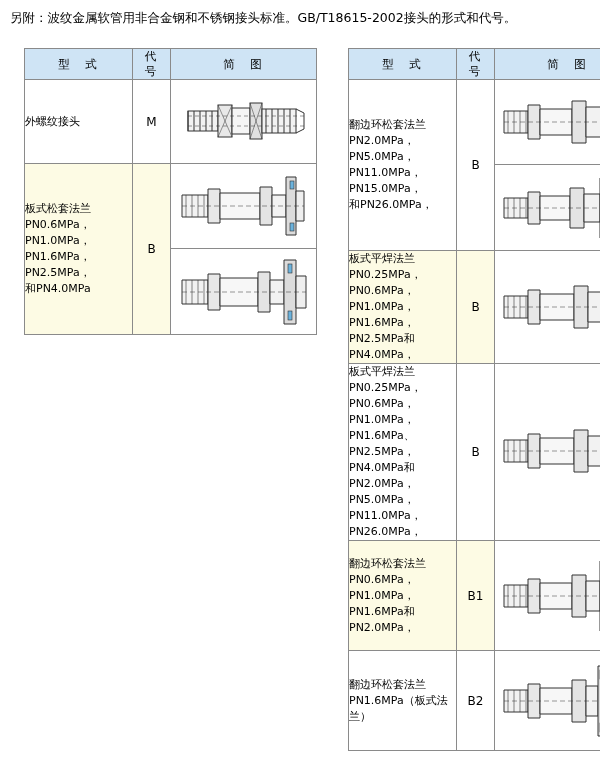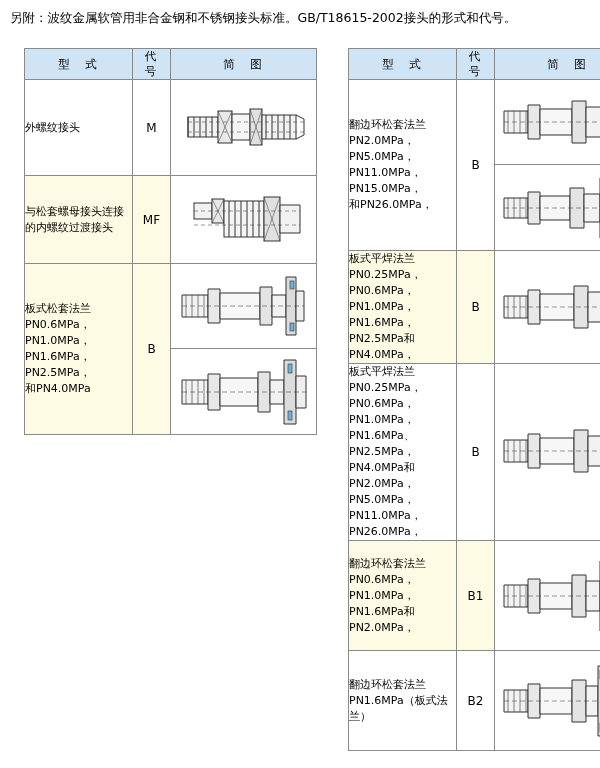--- a/index.html
+++ b/index.html
@@ -91,21 +91,21 @@
             </colgroup>
             <thead>
               <tr>
                 <th>型　式</th>
                 <th>代　号</th>
                 <th>简　图</th>
               </tr>
             </thead>
             <tbody>
 
-              <tr style="height:96px">
+              <tr style="height:84px">
                 <td class="name white center">外螺纹接头</td>
                 <td class="code white">M</td>
                 <td class="fig">
                   <svg width="140" height="74" viewBox="0 0 140 74">
                     <g fill="none" stroke="#333" stroke-width="1">
                       <rect x="14" y="26" width="30" height="20" fill="#f2f2f2"></rect>
                       <path d="M14 26 L14 46 M20 26 L20 46 M26 26 L26 46 M32 26 L32 46 M38 26 L38 46"></path>
                       <rect x="44" y="20" width="14" height="32" fill="#e8e8e8"></rect>
                       <path d="M44 20 L58 52 M58 20 L44 52" stroke-width="0.5"></path>
                       <rect x="58" y="23" width="18" height="26" fill="#f5f5f5"></rect>
@@ -115,39 +115,20 @@
                       <path d="M92 24 L92 48 M98 24 L98 48 M104 24 L104 48 M110 24 L110 48 M116 24 L116 48"></path>
                       <path d="M122 24 L130 28 L130 44 L122 48"></path>
                       <path d="M14 31 L130 31 M14 41 L130 41" stroke-dasharray="4 3" stroke-width="0.5"></path>
                     </g>
                   </svg>
                 </td>
               </tr>
 
 
 
-              <tr style="height:88px">
-                <td class="name yellow center">与松套螺母接头连接的内螺纹过渡接头</td>
-                <td class="code yellow">MF</td>
-                <td class="fig">
-                  <svg width="140" height="78" viewBox="0 0 140 78">
-                    <g fill="none" stroke="#333" stroke-width="1">
-                      <rect x="20" y="22" width="18" height="16" fill="#f2f2f2"></rect>
-                      <rect x="38" y="18" width="12" height="24" fill="#e8e8e8"></rect>
-                      <path d="M38 18 L50 42 M50 18 L38 42" stroke-width="0.5"></path>
-                      <rect x="50" y="20" width="40" height="36" fill="#f5f5f5"></rect>
-                      <path d="M55 20 L55 56 M61 20 L61 56 M67 20 L67 56 M73 20 L73 56 M79 20 L79 56 M85 20 L85 56"></path>
-                      <rect x="90" y="16" width="16" height="44" fill="#e0e0e0"></rect>
-                      <path d="M90 16 L106 60 M106 16 L90 60" stroke-width="0.5"></path>
-                      <path d="M106 24 L126 24 L126 52 L106 52 Z" fill="#f2f2f2"></path>
-                      <path d="M20 30 L126 30 M20 44 L126 44" stroke-dasharray="4 3" stroke-width="0.5"></path>
-                    </g>
-                  </svg>
-                </td>
-              </tr>
 
 
               <tr style="height:170px">
                 <td class="name yellow" style="white-space:pre-line">板式松套法兰
 PN0.6MPa，PN1.0MPa，
 PN1.6MPa，PN2.5MPa，
 和PN4.0MPa</td>
                 <td class="code yellow">B</td>
                 <td class="fig" style="padding:0">
                   <div style="border-bottom:1px solid #8a8a8a;height:84px;display:flex;align-items:center;justify-content:center">

